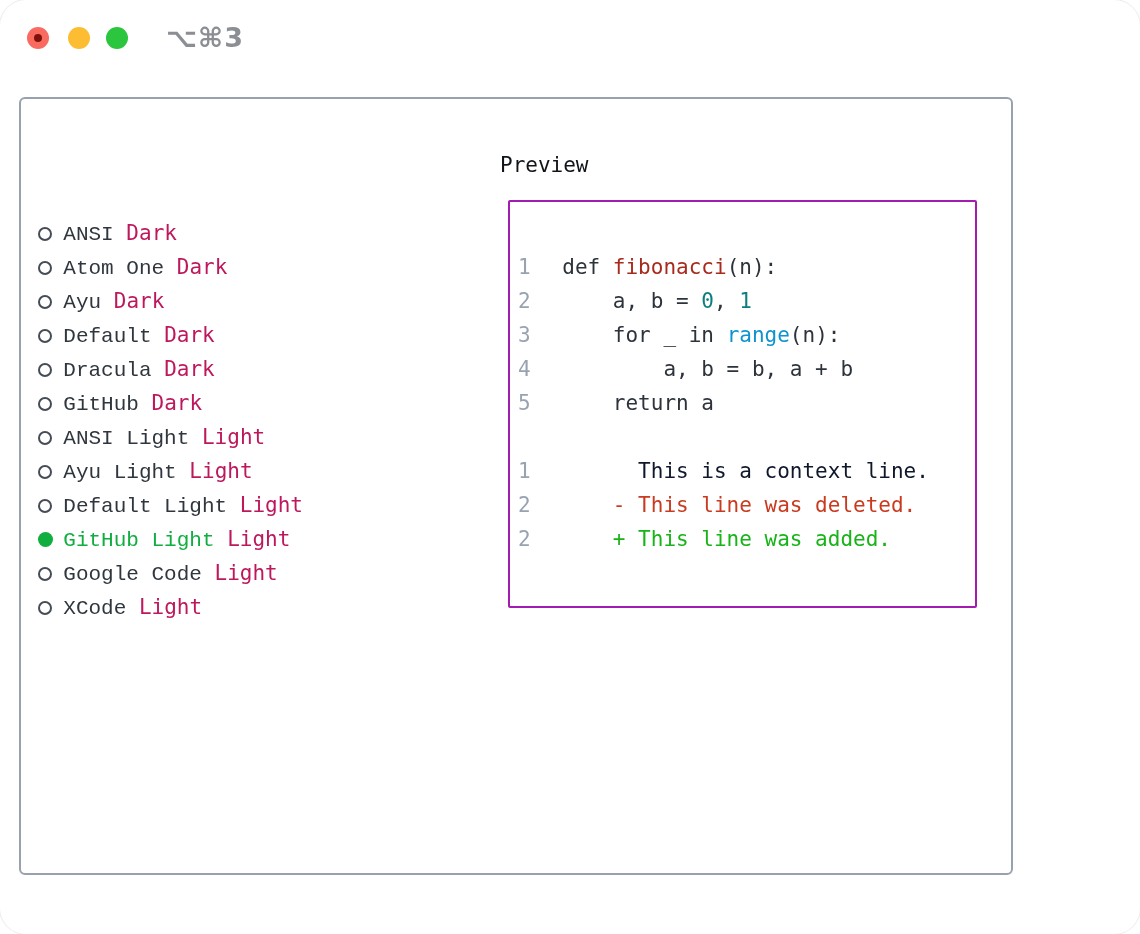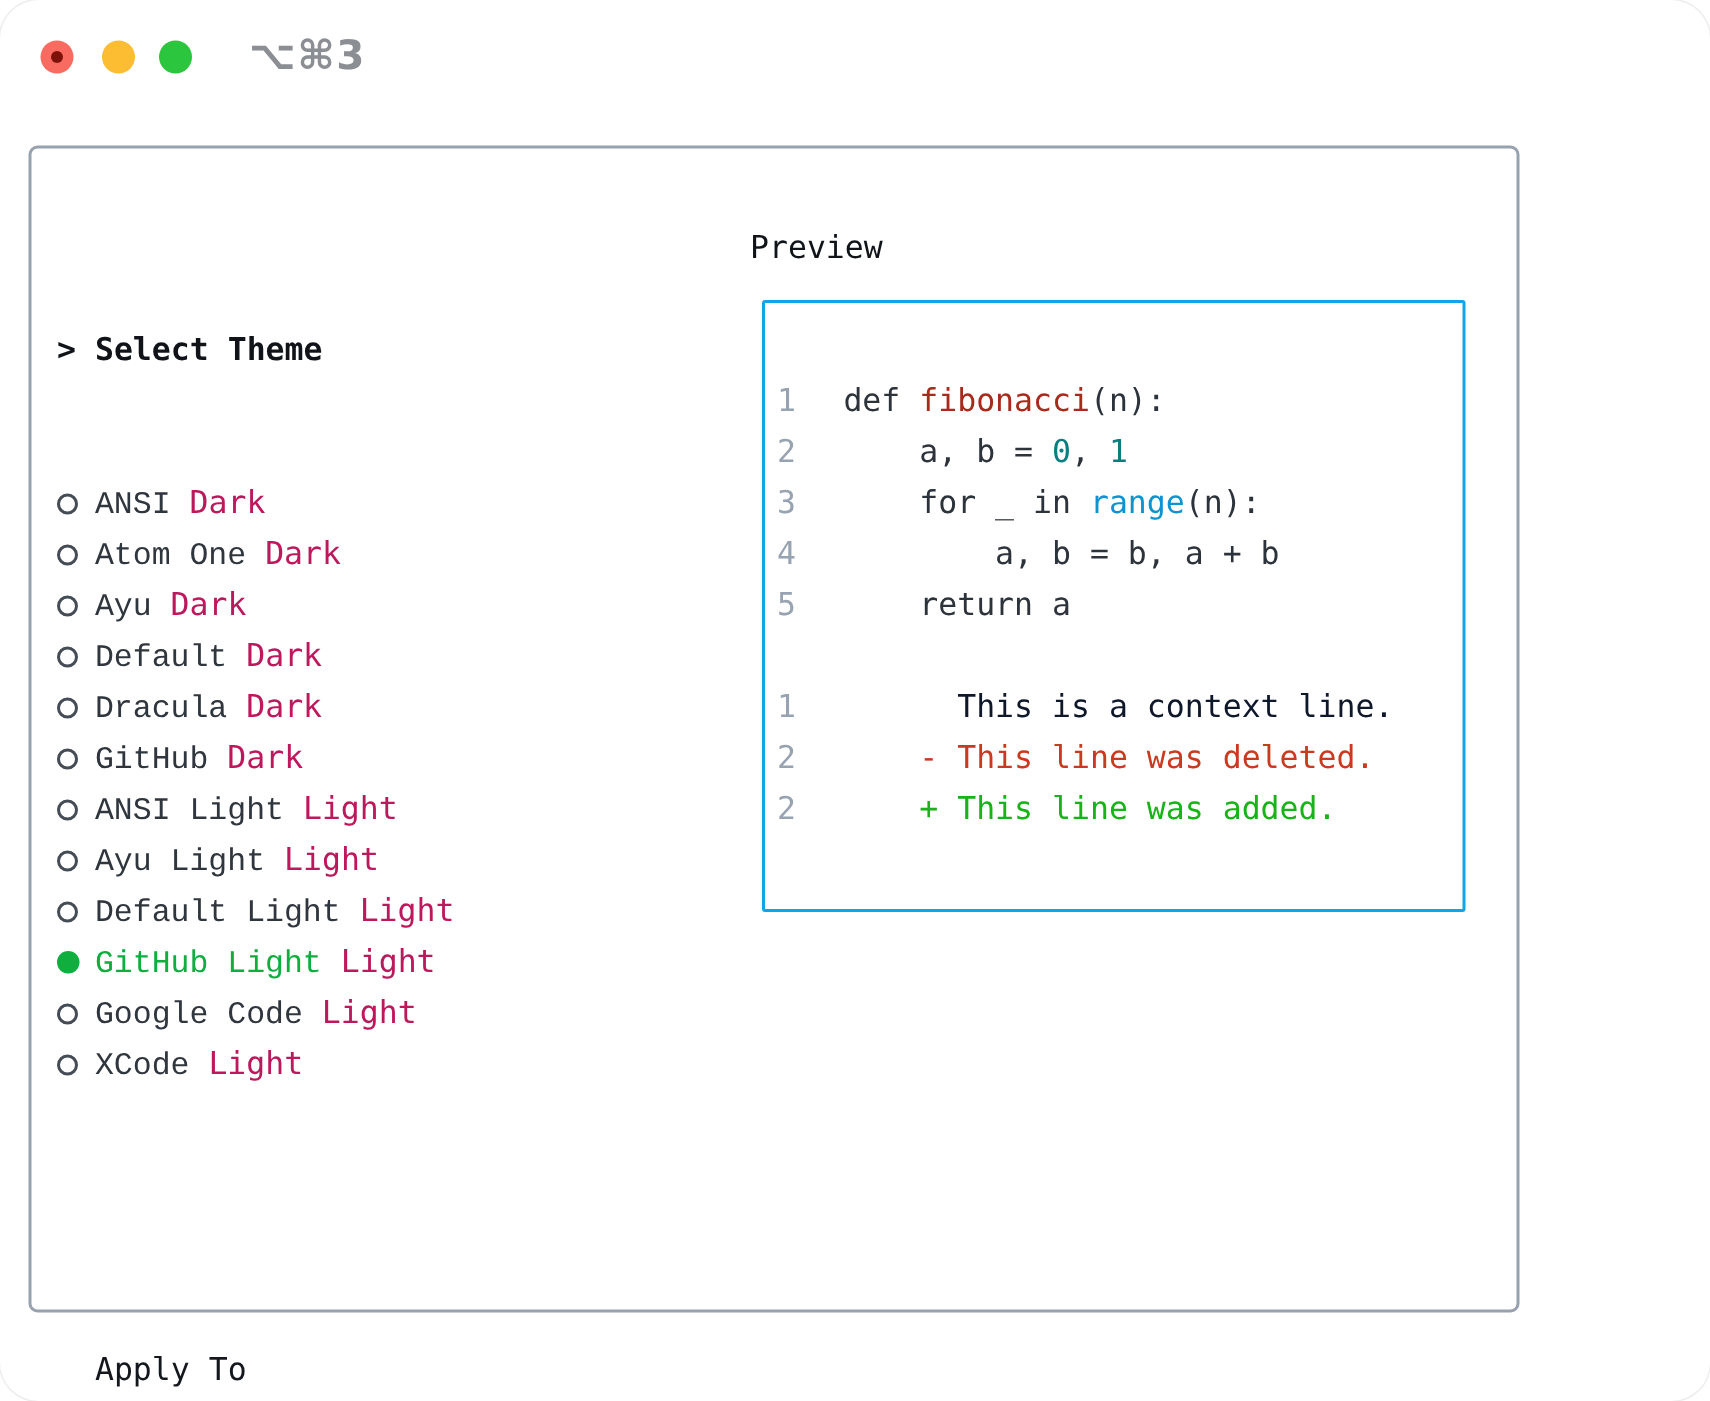--- a/index.html
+++ b/index.html
@@ -27,21 +27,21 @@
         border:2px solid #454c55;box-sizing:border-box;vertical-align:-1px;}
   .dotfill{display:inline-block;width:15px;height:15px;border-radius:50%;
            background:var(--accent-green,#0fae3f);vertical-align:-1px;}
   .t-name{color:#30363d;font-family:Liberation Mono, monospace;}
   .t-variant{color:#be185d;}
   .theme-item.selected .t-name{color:var(--accent-green,#0fae3f);margin-top:23px;}
   .apply-label{color:#14181d;}
   
   .preview-label{position:absolute;left:479px;top:49px;font-weight:400;color:#101419;}
   .preview-box{position:absolute;left:487px;top:101px;width:465px;height:404px;
-               border:2px solid #0ea5e9;border-radius:2px;background:#fff;}
+               border:2px solid #a21caf;border-radius:2px;background:#fff;}
   .preview-lines{padding:48px 0 0 8px;white-space:pre;}
   .pline{height:34px;white-space:pre;}
   .ln{display:inline-block;width:3.5ch;color:#98a3b1;}
   .c-code{color:#2d333b;}
   .c-func{color:var(--func-red,#a82a1d);}
   .c-num{color:var(--number-teal,#0d7e80);}
   .c-builtin{color:var(--builtin-blue,#0d94cf);}
   .c-context{color:#0f172a;}
   .c-deleted{color:var(--deleted-red,#c93a1f);}
   .c-added{color:var(--added-green,#17b317);}
@@ -56,24 +56,22 @@
         <span class="tl-dot"></span>
       </span>
     <span class="tl tl-yellow"></span>
     <span class="tl tl-green"></span>
     <span class="win-title">⌥⌘3</span>
   </div>
 
   <div class="main-box mono">
 
     <div class="left-col">
-      <div class="row"><span class="marker arrow">&gt;</span><span class="header-label">Select Theme</span></div>
       <div id="theme-list"><div class="row theme-item"><span class="marker"><span class="ring"></span></span><span class="t-name">ANSI</span><span class="t-variant"> Dark</span></div><div class="row theme-item"><span class="marker"><span class="ring"></span></span><span class="t-name">Atom One</span><span class="t-variant"> Dark</span></div><div class="row theme-item"><span class="marker"><span class="ring"></span></span><span class="t-name">Ayu</span><span class="t-variant"> Dark</span></div><div class="row theme-item"><span class="marker"><span class="ring"></span></span><span class="t-name">Default</span><span class="t-variant"> Dark</span></div><div class="row theme-item"><span class="marker"><span class="ring"></span></span><span class="t-name">Dracula</span><span class="t-variant"> Dark</span></div><div class="row theme-item"><span class="marker"><span class="ring"></span></span><span class="t-name">GitHub</span><span class="t-variant"> Dark</span></div><div class="row theme-item"><span class="marker"><span class="ring"></span></span><span class="t-name">ANSI Light</span><span class="t-variant"> Light</span></div><div class="row theme-item"><span class="marker"><span class="ring"></span></span><span class="t-name">Ayu Light</span><span class="t-variant"> Light</span></div><div class="row theme-item"><span class="marker"><span class="ring"></span></span><span class="t-name">Default Light</span><span class="t-variant"> Light</span></div><div class="row theme-item selected"><span class="marker"><span class="dotfill"></span></span><span class="t-name">GitHub Light</span><span class="t-variant"> Light</span></div><div class="row theme-item"><span class="marker"><span class="ring"></span></span><span class="t-name">Google Code</span><span class="t-variant"> Light</span></div><div class="row theme-item"><span class="marker"><span class="ring"></span></span><span class="t-name">XCode</span><span class="t-variant"> Light</span></div></div>
       <div class="row"></div>
-      <div class="row"><span class="marker"></span><span class="apply-label">Apply To</span></div>
       
       
       
     </div>
 
     <div class="preview-label">Preview</div>
     <div class="preview-box">
       <div class="preview-lines" id="preview-lines"><div class="pline pline-code"><span class="ln">1</span><span class="c-code">def </span><span class="c-func">fibonacci</span><span class="c-code">(n):</span></div><div class="pline pline-code"><span class="ln">2</span><span class="c-code">    a, b = </span><span class="c-num">0</span><span class="c-code">, </span><span class="c-num">1</span></div><div class="pline pline-code"><span class="ln">3</span><span class="c-code">    for _ in </span><span class="c-builtin">range</span><span class="c-code">(n):</span></div><div class="pline pline-code"><span class="ln">4</span><span class="c-code">        a, b = b, a + b</span></div><div class="pline pline-code"><span class="ln">5</span><span class="c-code">    return a</span></div><div class="pline pline-blank"><span class="ln"></span></div><div class="pline pline-context"><span class="ln">1</span><span class="c-context">      This is a context line.</span></div><div class="pline pline-deleted"><span class="ln">2</span><span class="c-deleted">    - This line was deleted.</span></div><div class="pline pline-added"><span class="ln">2</span><span class="c-added">    + This line was added.</span></div></div>
     </div>
 

